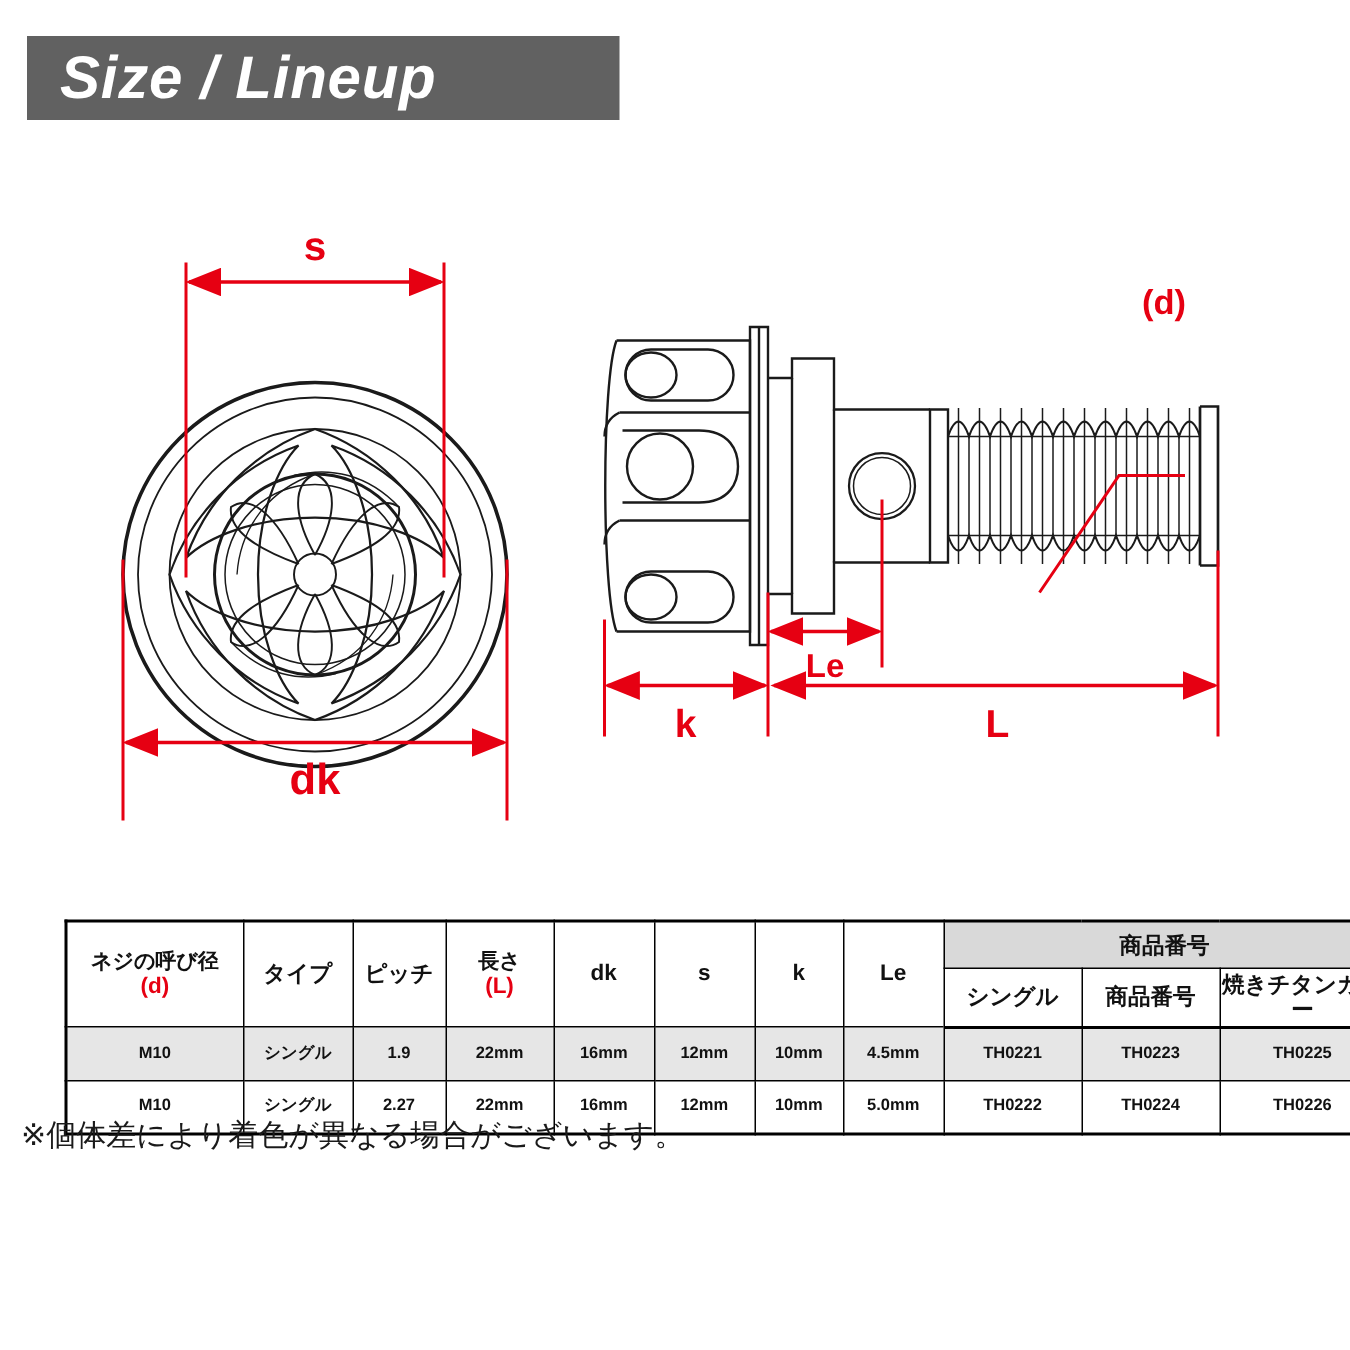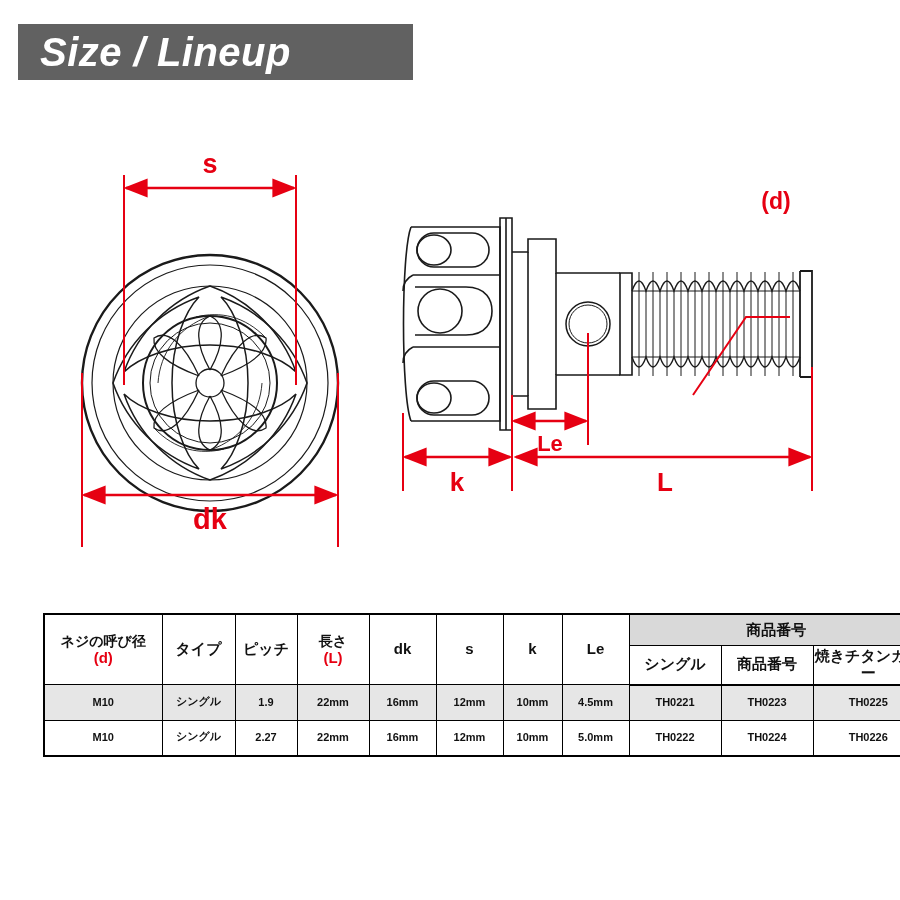--- a/index.html
+++ b/index.html
@@ -349,13 +349,14 @@
         <td>5.0mm</td>
         <td>TH0222</td>
         <td>TH0224</td>
         <td>TH0226</td>
       </tr>
     </tbody>
   </table>
 </div>
 
 <div id="notes">
+  <div class="note-line note-black">※個体差により着色が異なる場合がございます。</div>
 </div>
 
 </body></html>

